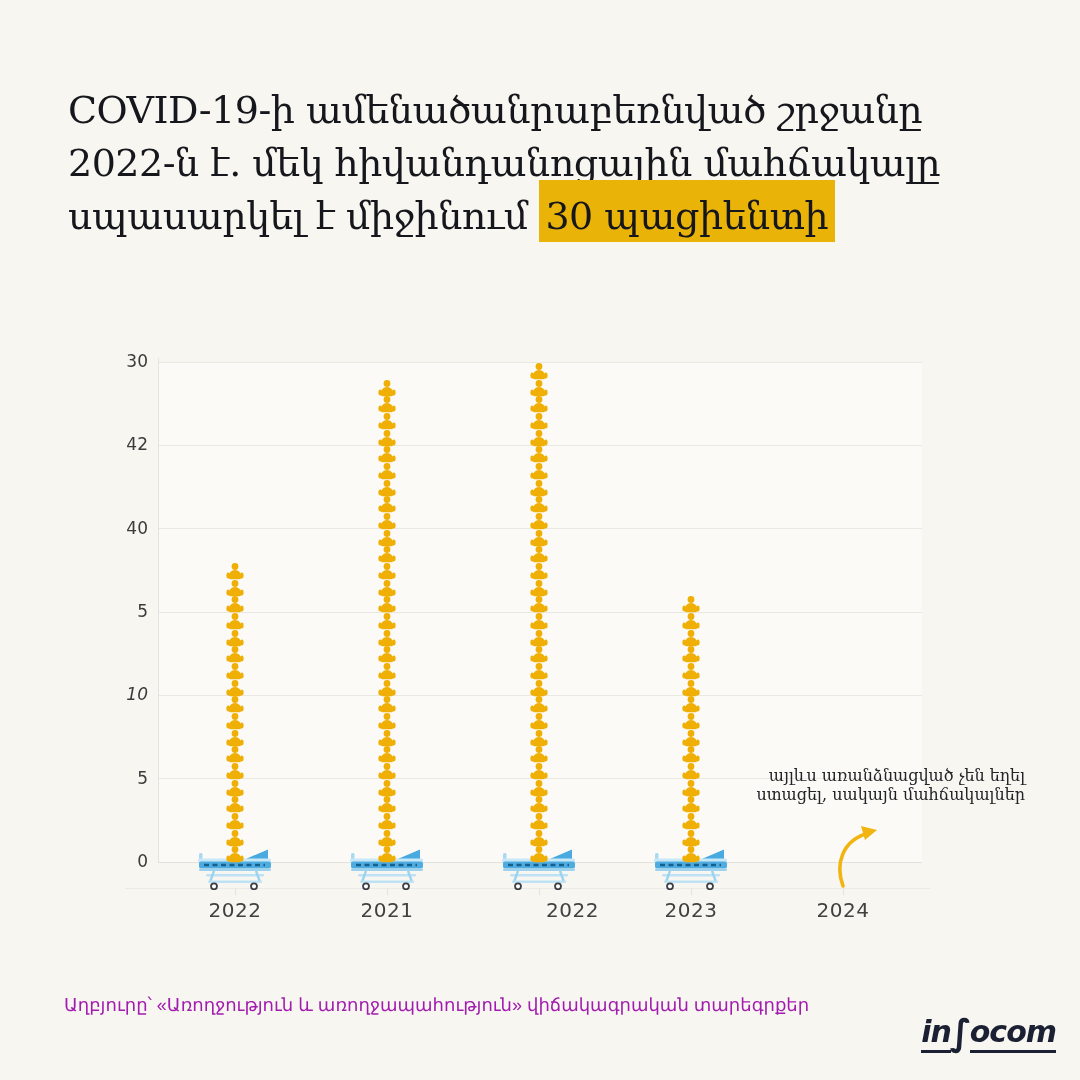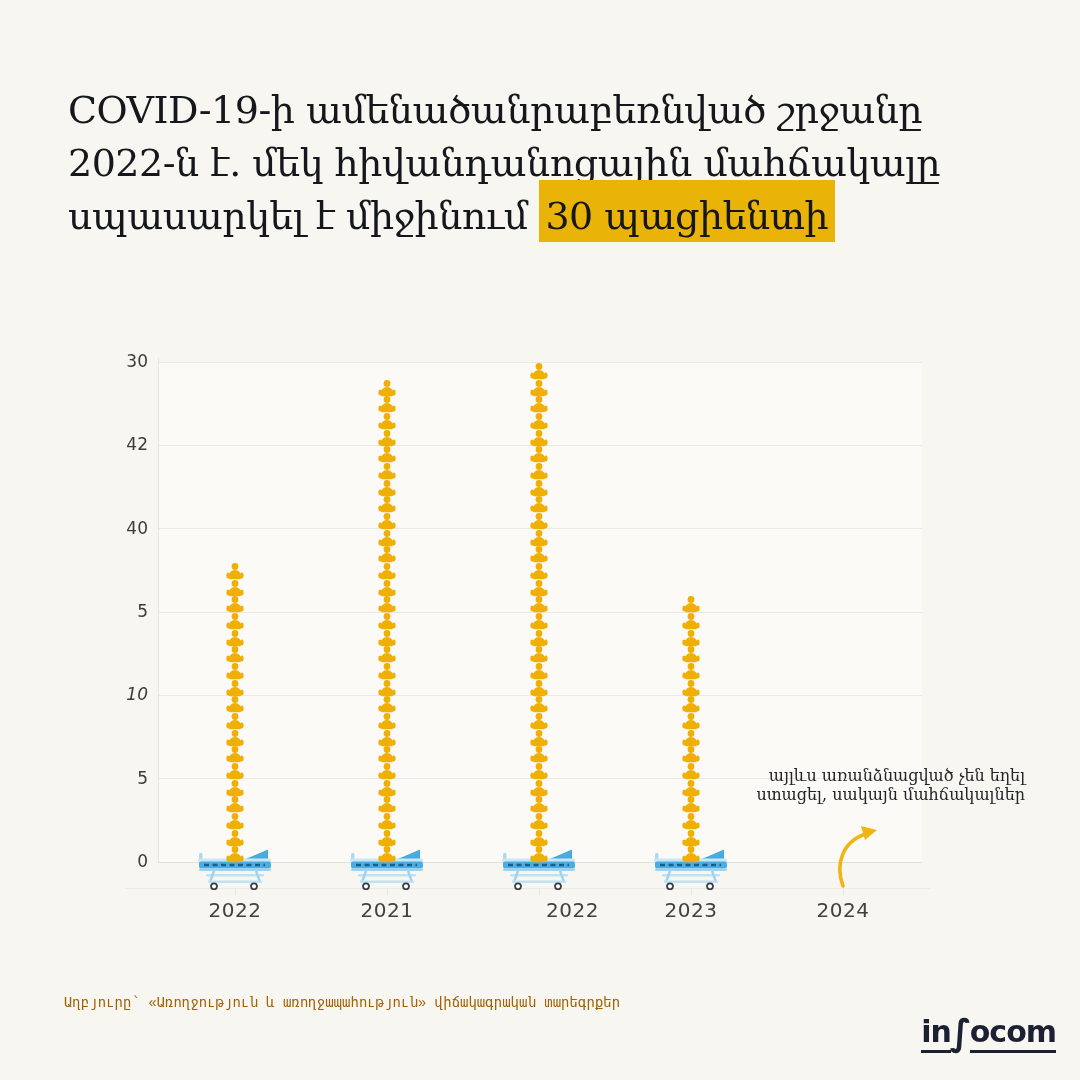--- a/index.html
+++ b/index.html
@@ -32,30 +32,30 @@
   .bed{ position:absolute; }
   .annotation{
     position:absolute; left:735px; top:766px; width:290px;
     text-align:right;
     font-family:"DejaVu Serif","DejaVu Sans","Liberation Serif",serif;
     font-size:16px; line-height:19px; color:#222428;
   }
   .arrow-svg{ position:absolute; left:815px; top:822px; }
   .source{
     position:absolute; left:64px; top:994px; width:760px;
-    font-family:Liberation Mono, monospace;
-    font-size:14px; color:#a16207;
+    font-family:Liberation Sans, sans-serif;
+    font-size:18px; color:#a21caf;
   }
   .logo{
     position:absolute; right:24px; top:1014px;
     font-family:"DejaVu Sans","Liberation Sans",sans-serif;
     font-weight:bold; font-size:30px; color:#1b2133; letter-spacing:-1px;
     white-space:nowrap;
   }
-  .logo .u{ border-bottom:3px solid #1b2133; padding-bottom:1px; }
+  .logo .u{ border-bottom:3px solid #1b2133; padding-bottom:1px;font-style:italic; }
   .logo .f{ font-size:36px; line-height:30px; display:inline-block;
             transform:translateY(3px); margin:0 -1px; }
 </style>
 </head>
 <body>
 
 <div class="page">
 
   <div class="title"><span>COVID-19-ի  ամենածանրաբեռնված շրջանը 2022-ն է. մեկ հիվանդանոցային մահճակալը սպասարկել է միջինում </span><span class="hl">30 պացիենտի</span></div>
 

